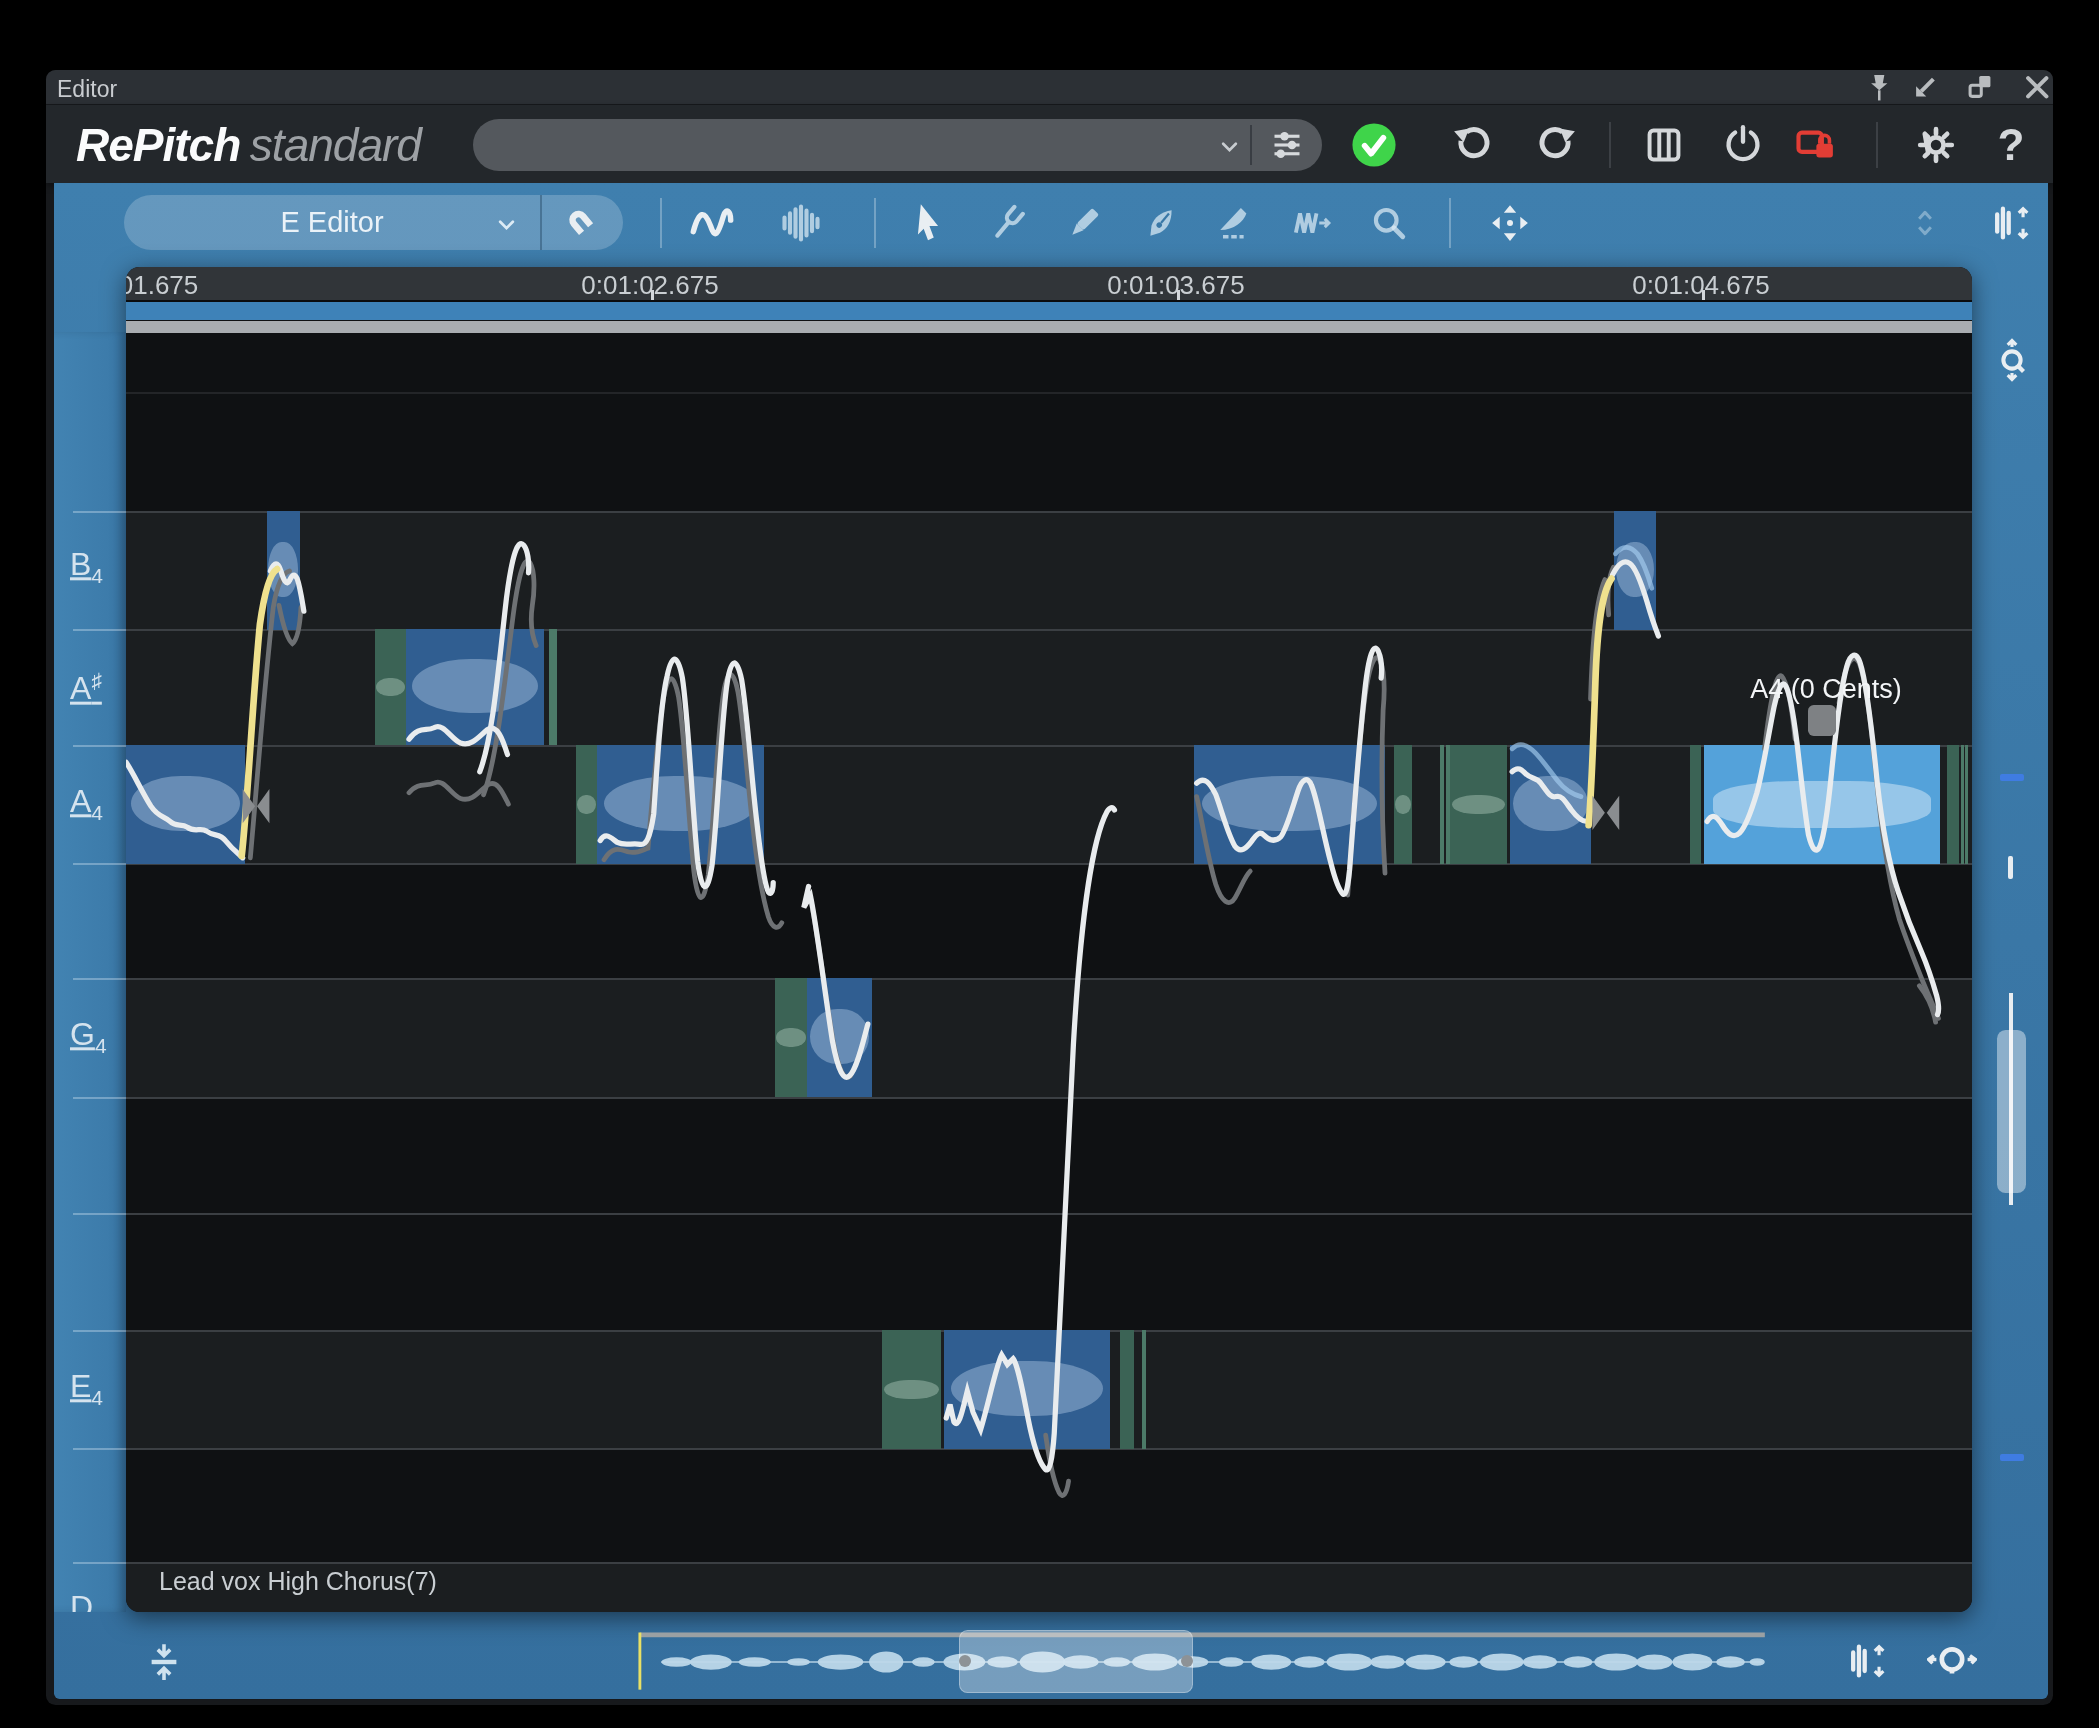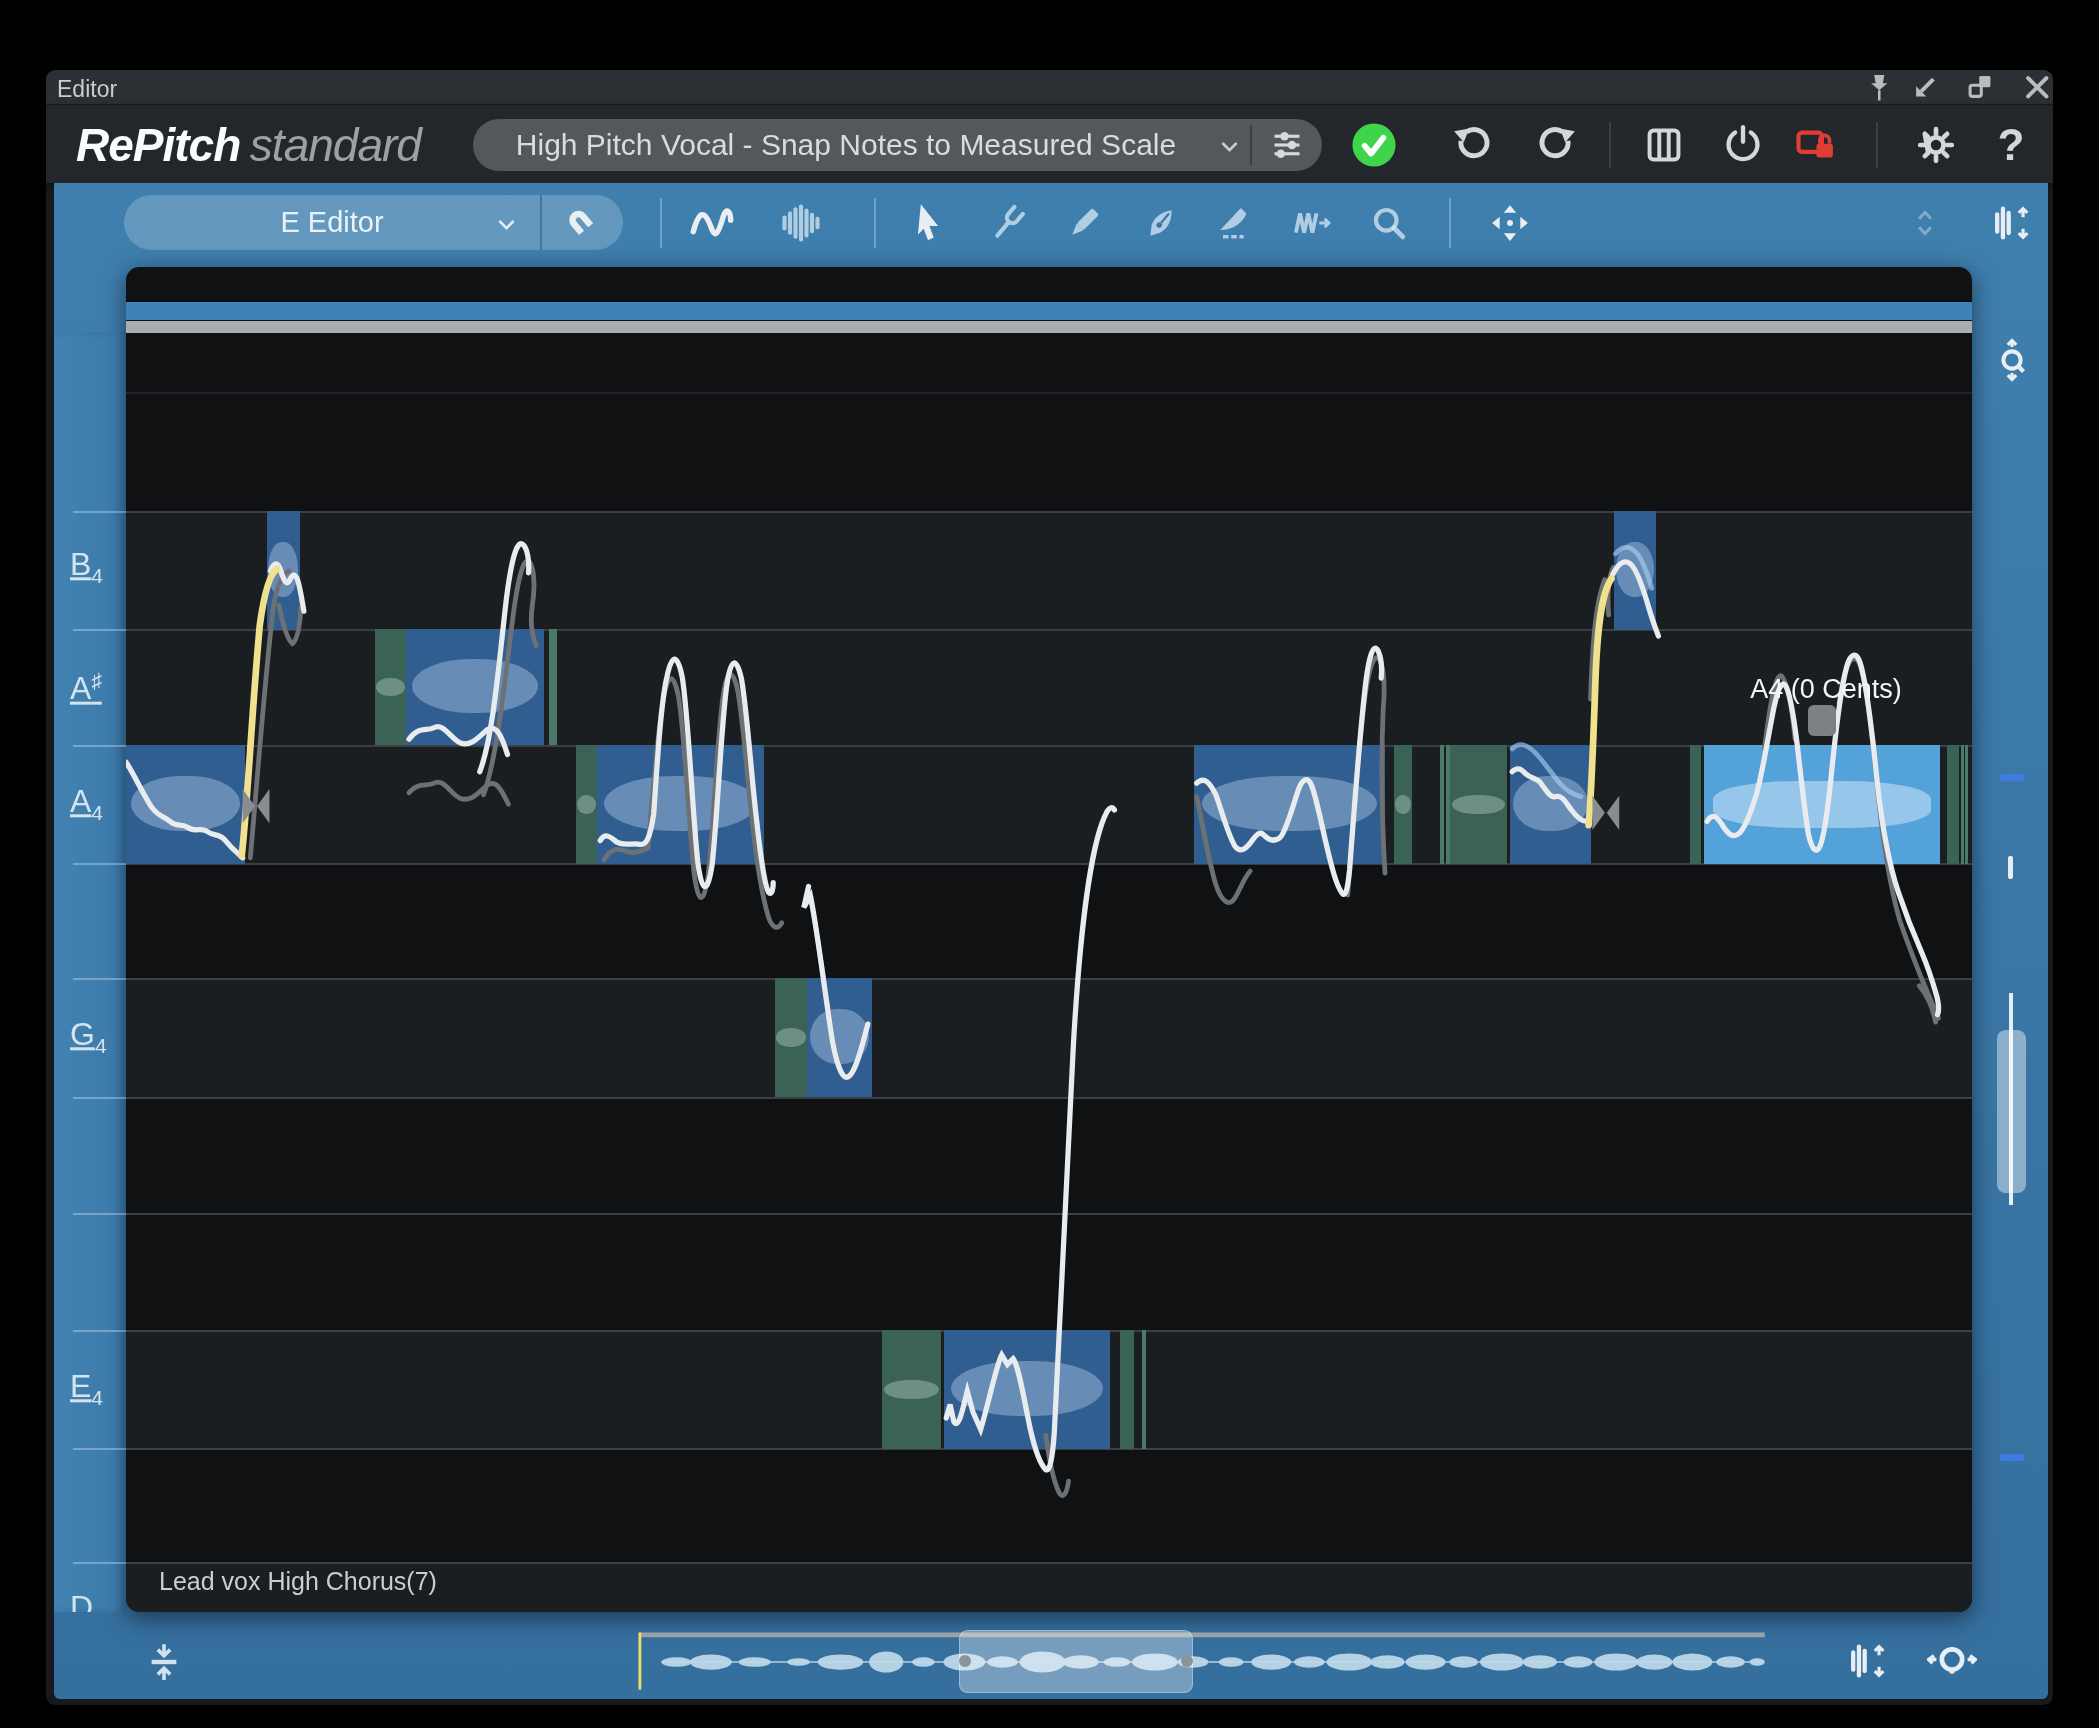--- a/index.html
+++ b/index.html
@@ -71,32 +71,40 @@
   <div class="abs winbg"></div>
 
   <div class="abs titlebar"></div>
   <div class="abs titlebar-label">Editor</div>
 
   <div class="abs toolbar"></div>
   <div class="abs logo">
     <span class="b">RePitch</span><span class="s">standard</span>
   </div>
   <div class="abs preset-group">
-    <div class="abs preset-text">High Pitch Vocal - Snap Notes to Measured Scale</div>
     <div class="abs vdiv-dark" style="left:777px;top:5.7px;height:40px;"></div>
   </div>
 
   <div class="abs content"></div>
 
   <div class="abs pill scale-group">
     <div class="abs scale-text">E Editor</div>
     <div class="pill-div" style="left:416px;"></div>
   </div>
 
   <div class="abs editor">
+    <div class="abs ruler" id="ruler">
+        <span class="ruler-label" style="left: 32.5px;">01.675</span>
+        <span class="ruler-label" style="left: 524px;">0:01:02.675</span>
+        <span class="ruler-label" style="left: 1050px;">0:01:03.675</span>
+        <span class="ruler-label" style="left: 1575px;">0:01:04.675</span>
+        <div class="ruler-tick" style="left: 525px;"></div>
+        <div class="ruler-tick" style="left: 1051px;"></div>
+        <div class="ruler-tick" style="left: 1576px;"></div>
+      </div>
     <div class="abs ruler-line"></div>
     <div class="abs strip-blue"></div>
     <div class="abs strip-gray"></div>
     <div class="abs" id="rows" style="left:0;top:0;width:1846px;height:1345px;">
         <div class="rowband" style="top: 244px; height: 119px;"></div>
         <div class="rowband" style="top: 362px; height: 116px;"></div>
         <div class="rowband" style="top: 478px; height: 119px;"></div>
         <div class="rowband" style="top: 711px; height: 119px;"></div>
         <div class="rowband" style="top: 1063px; height: 119px;"></div>
         <div class="rowband" style="top: 1295px; height: 51px;"></div>

